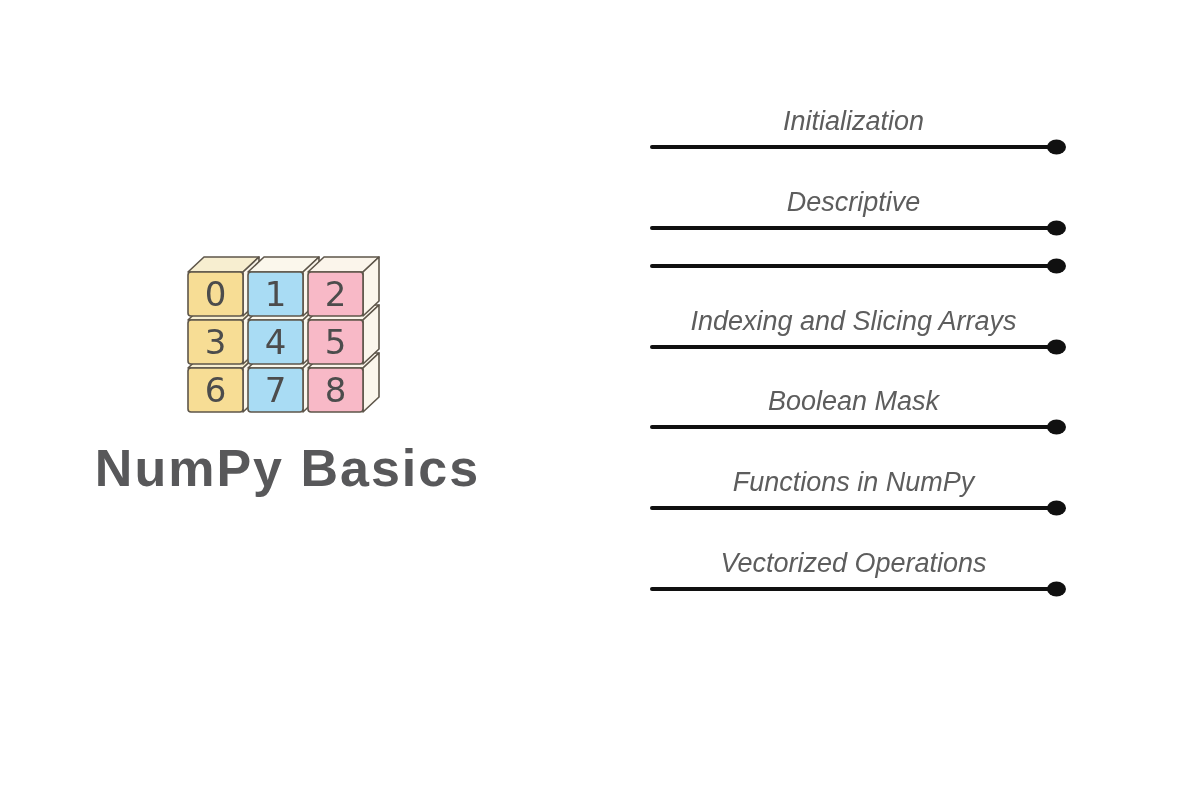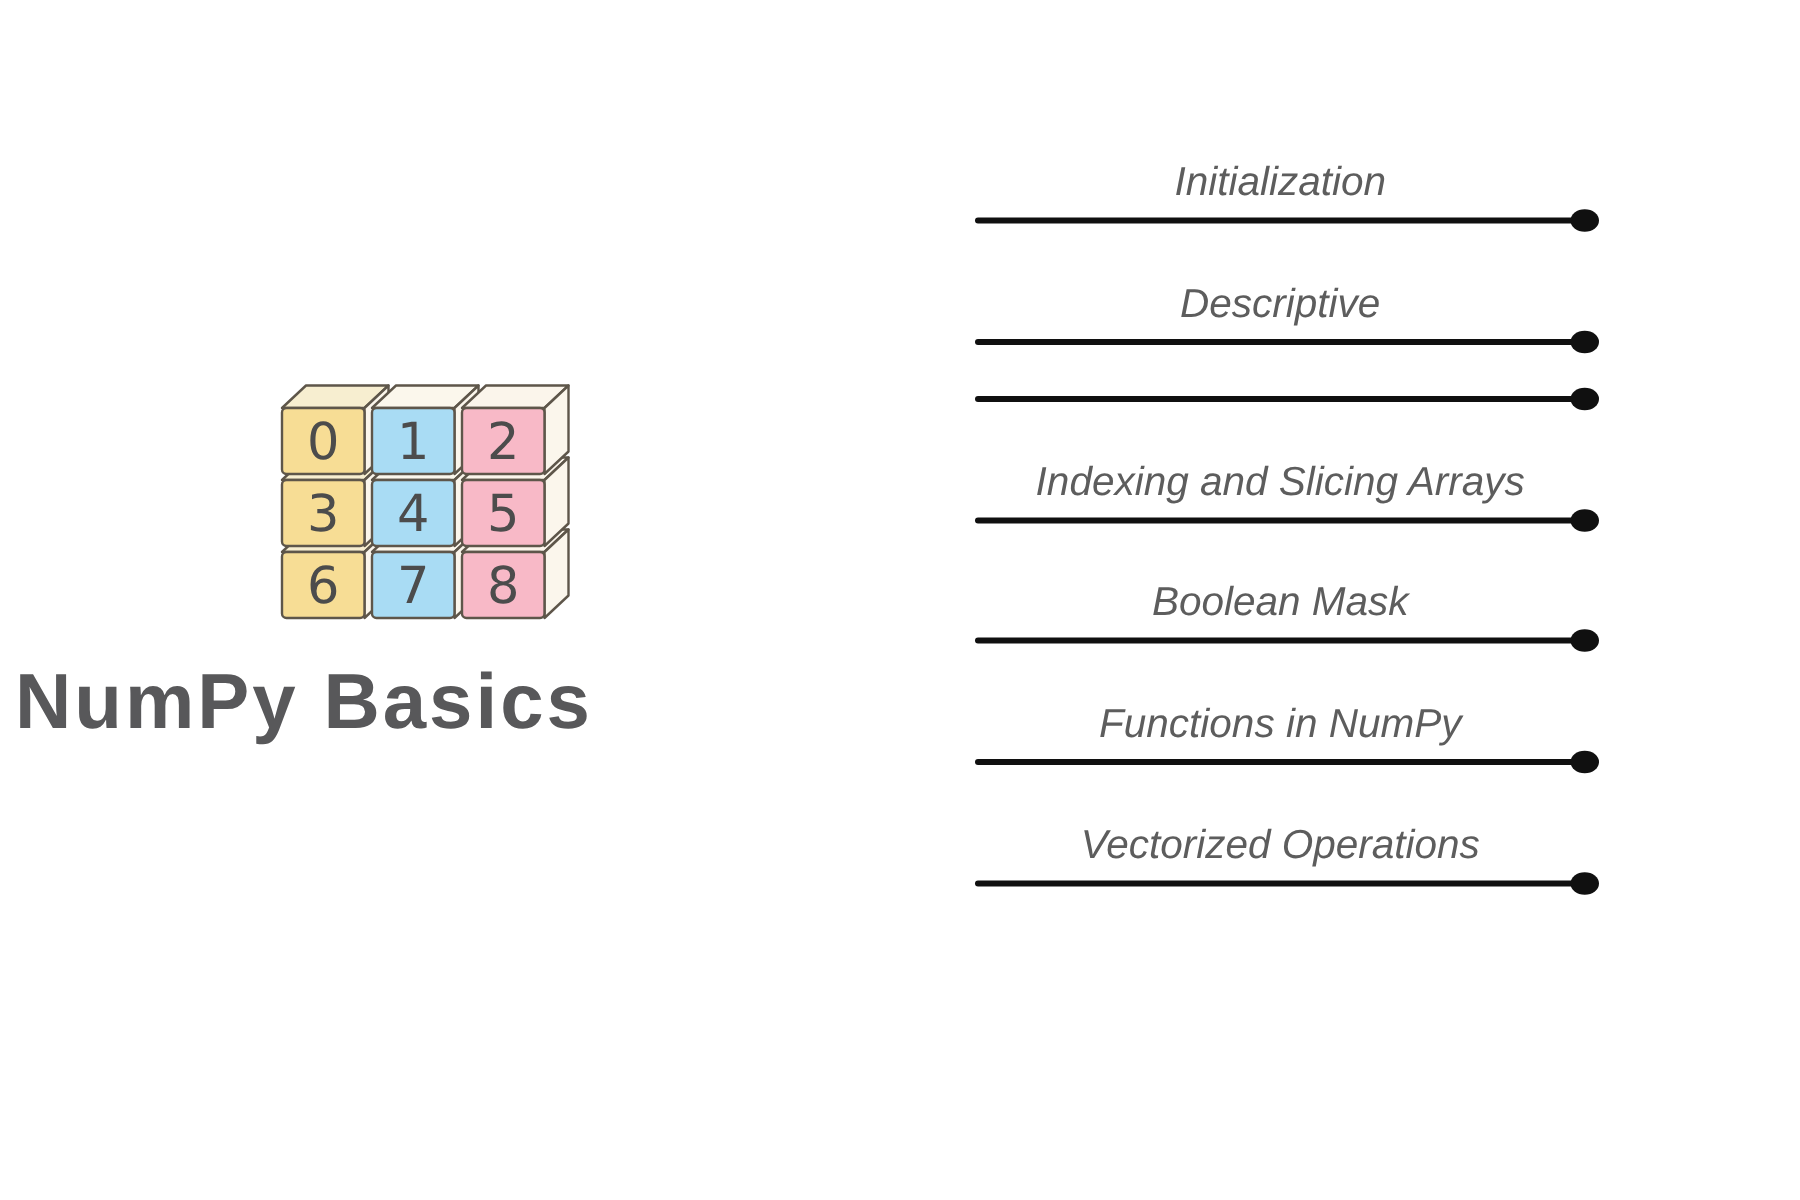--- a/index.html
+++ b/index.html
@@ -40,21 +40,21 @@
     font-family: "DejaVu Sans", sans-serif;
     font-size: 34px;
     text-anchor: middle;
   }
 
   .page-title {
     position: absolute;
     left: 10px;
     top: 438px;
     width: 555px;
-    text-align: left;
+    text-align: center;
     font-weight: bold;
     font-size: 52px;
     letter-spacing: 2px;
     color: var(--title-gray, #58585a);
     font-family: "Liberation Sans", sans-serif;
   }
 
   
   .topics {
     position: absolute;

